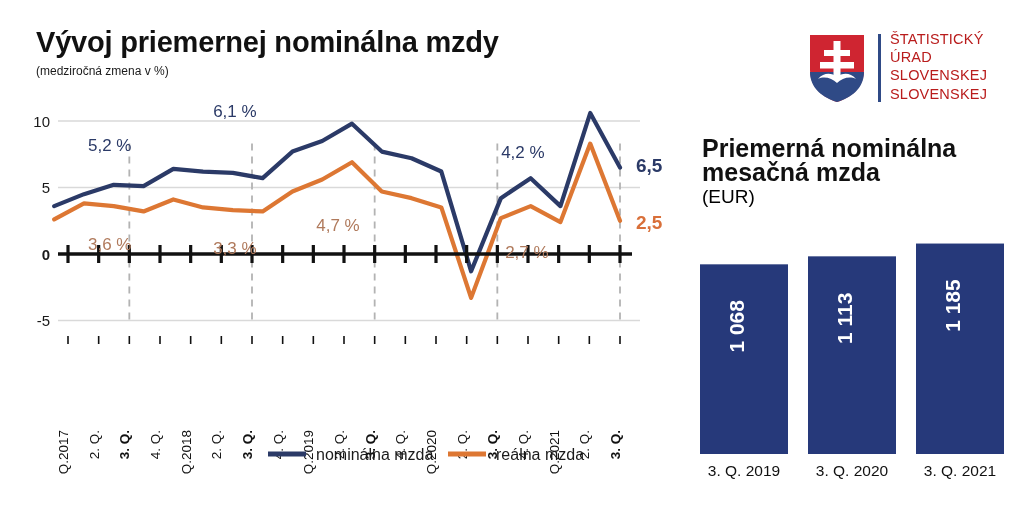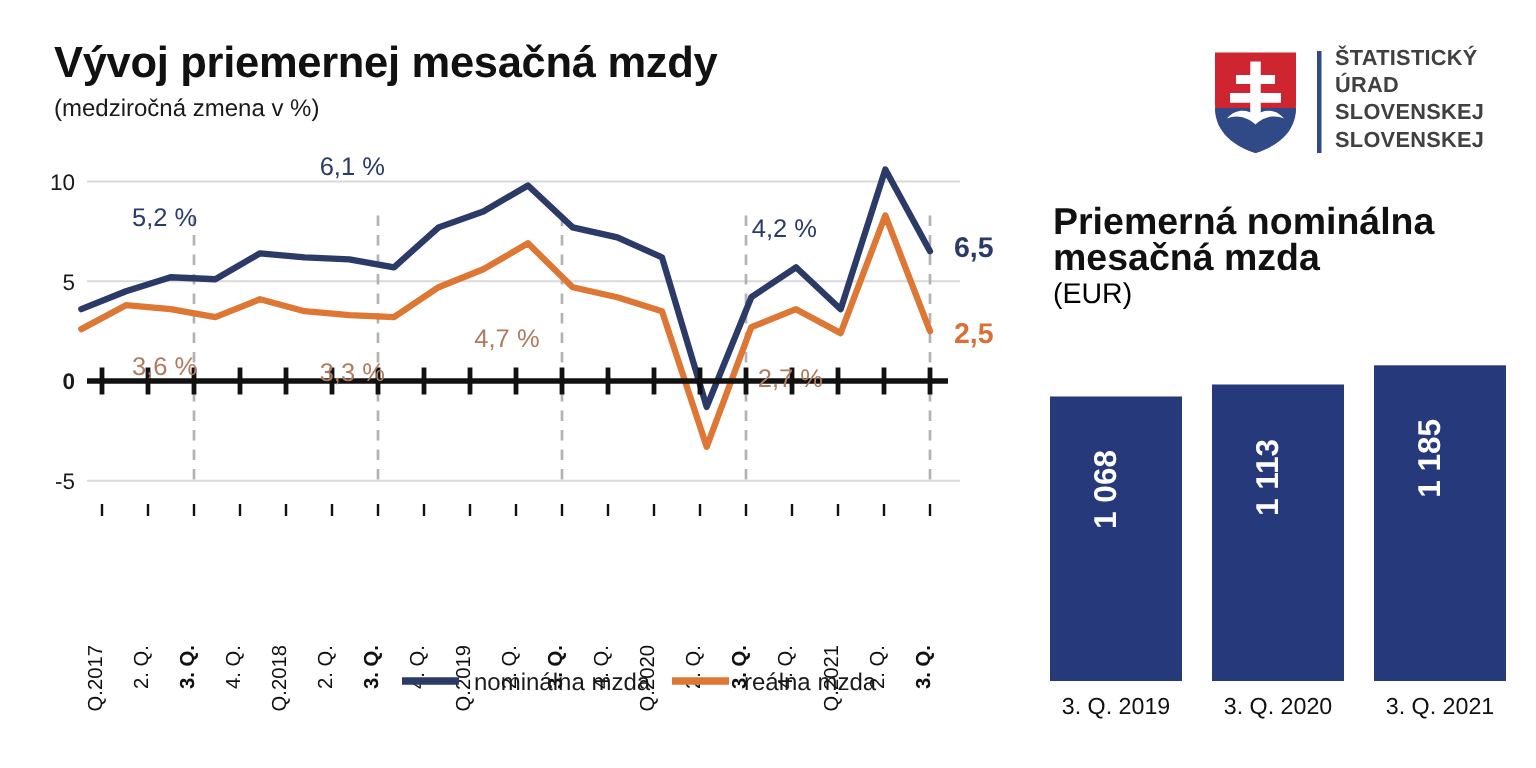--- a/index.html
+++ b/index.html
@@ -24,21 +24,21 @@
     font-size: 29px;
     font-weight: bold;
     color: #111111;
     letter-spacing: -0.2px;
     white-space: nowrap;
   }
   #subtitle {
     position: absolute;
     left: 36px;
     top: 64px;
-    font-size: 16px;
+    font-size: 12px;
     color: #1a1a1a;
     white-space: nowrap;
   }
 
   
   #logo {
     position: absolute;
     left: 806px;
     top: 30px;
     width: 210px;
@@ -48,23 +48,23 @@
   #logo-divider {
     position: absolute;
     left: 72px; top: 4px;
     width: 3px; height: 68px;
     background: #2f4a86;
   }
   #logo-text {
     position: absolute;
     left: 84px; top: 0px;
     font-size: 14.5px;
-    font-weight: bold;
+    font-weight: normal;
     line-height: 18.2px;
-    color: #404040;
+    color: #b91c1c;
     letter-spacing: 0.2px;
   }
   #logo-text div { white-space: nowrap; }
 
   
   #linechart {
     position: absolute;
     left: 0px; top: 102px;
     width: 664px; height: 375px;
   }
@@ -143,21 +143,21 @@
     font-size: 15.5px;
     fill: #111111;
     text-anchor: middle;
   }
 </style>
 </head>
 <body>
 
 <div id="page">
 
-  <div id="title">Vývoj priemernej mesačná mzdy</div>
+  <div id="title">Vývoj priemernej nominálna mzdy</div>
   <div id="subtitle">(medziročná zmena v %)</div>
 
   <div id="logo">
     <svg id="logo-shield" width="62" height="72" viewBox="0 0 62 72">
       <path d="M4 3 H58 V38 C58 56 44 66 31 70 C18 66 4 56 4 38 Z" fill="#cf2531"></path>
       <path d="M4 40 C4 57 18 66 31 70 C44 66 58 57 58 40 Z" fill="#2f4a86"></path>
       <path d="M12 47 C18 40 26 41 31 45 C36 41 44 40 50 47 C44 44 36 46 31 51 C26 46 18 44 12 47 Z" fill="#ffffff"></path>
       <rect x="27.5" y="9" width="7" height="38" fill="#ffffff"></rect>
       <rect x="18" y="18" width="26" height="6" fill="#ffffff"></rect>
       <rect x="14" y="30" width="34" height="6.5" fill="#ffffff"></rect>

